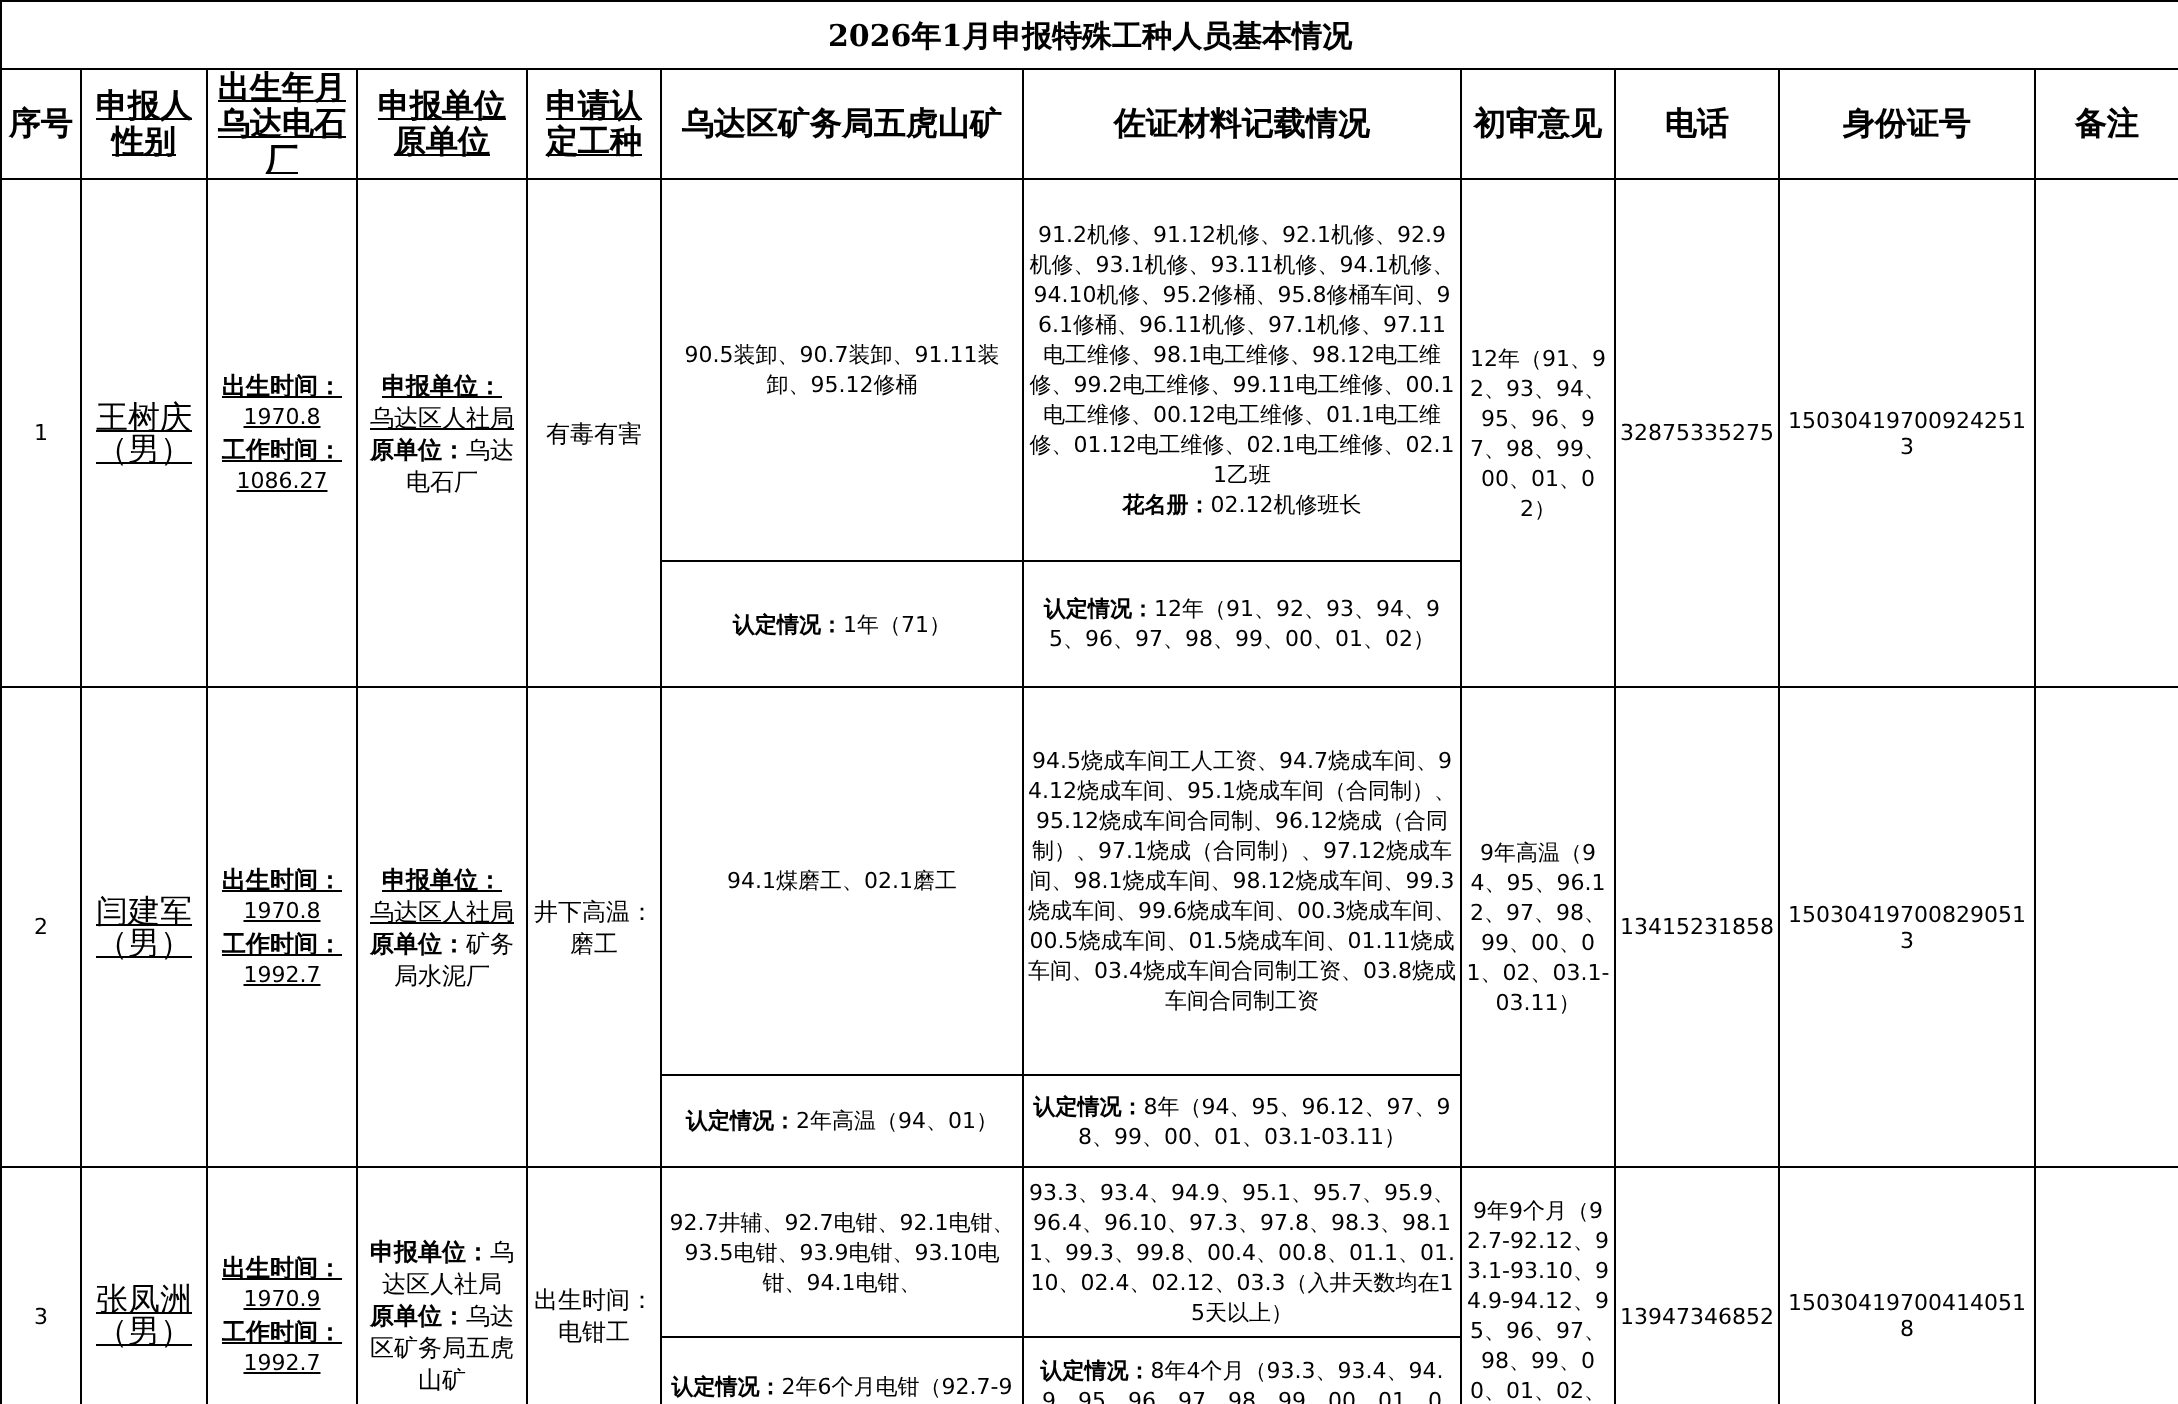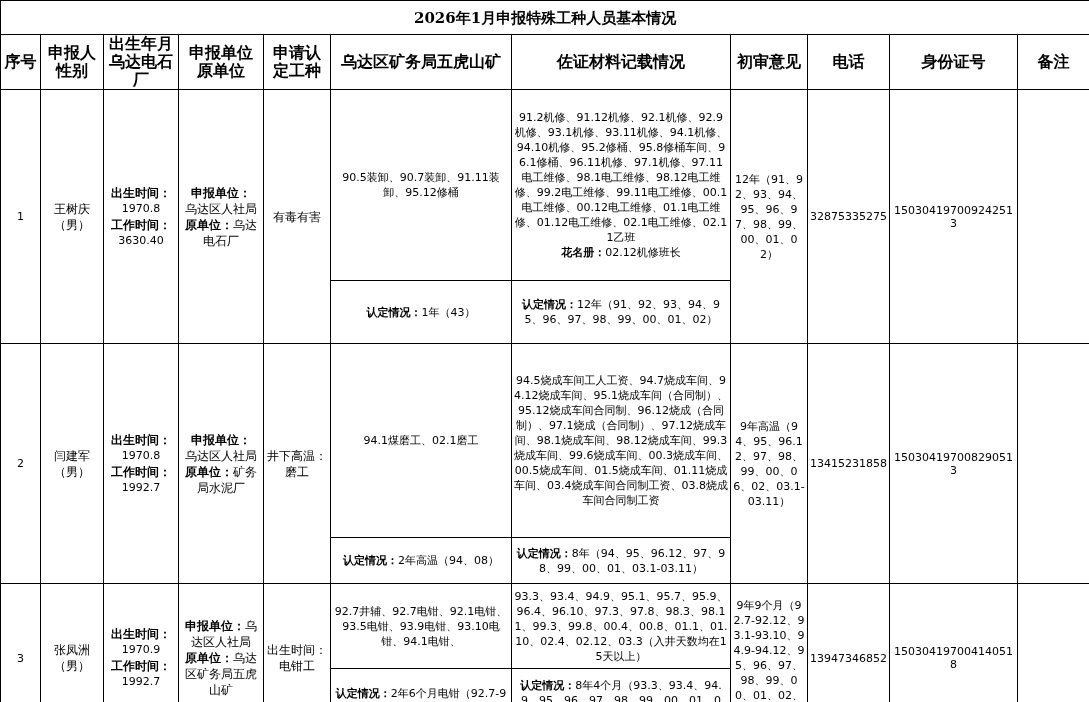--- a/index.html
+++ b/index.html
@@ -4,23 +4,23 @@
 <style>
   html, body { margin:0; padding:0; background:#ffffff; }
   body { width:1089px; height:702px; overflow:hidden; font-family:"DejaVu Sans", sans-serif; color:#000; }
   table.sheet { border-collapse:collapse; table-layout:fixed; width:1089px; position:absolute; left:0; top:0; }
   table.sheet td { border:1px solid #000; padding:0 2px; text-align:center; vertical-align:middle; overflow:hidden; word-break:break-all; }
   .title { font-family:"DejaVu Serif", serif; font-weight:bold; font-size:15px; height:18px; line-height:18px; padding:0; }
   .hdr { font-weight:bold; font-size:16px; line-height:18px; height:37px; }
   .small { font-size:11px; line-height:15px; }
   .mid { font-size:12px; line-height:16px; }
   .b { font-weight:bold; }
-  .name { font-size:12px; line-height:16px; }
+  .name { font-size:16px; line-height:16px; }
   .num { font-size:11px; }
-  .blk { display:block; }
+  .blk { display:block;text-decoration:underline; }
 </style>
 </head>
 <body>
 
 <table class="sheet">
   <colgroup>
     <col style="width:40px">
       <col style="width:63px">
       <col style="width:75px">
       <col style="width:85px">
@@ -67,41 +67,41 @@
   <tr style="height:191px">
     <td rowspan="2" class="num">1</td>
     <td rowspan="2" class="name">
       <span class="blk">王树庆</span>
       <span class="blk">（男）</span>
     </td>
     <td rowspan="2" class="mid">
       <span class="blk b">出生时间：</span>
       <span class="blk num">1970.8</span>
       <span class="blk b">工作时间：</span>
-      <span class="blk num">3630.40</span>
+      <span class="blk num">1086.27</span>
     </td>
     <td rowspan="2" class="mid">
       <span class="blk b">申报单位：</span>
       <span class="blk">乌达区人社局</span>
       <span class="b">原单位：</span><span>乌达电石厂</span>
     </td>
     <td rowspan="2" class="mid">有毒有害</td>
     <td class="small">90.5装卸、90.7装卸、91.11装卸、95.12修桶</td>
     <td class="small">
       <span>91.2机修、91.12机修、92.1机修、92.9机修、93.1机修、93.11机修、94.1机修、94.10机修、95.2修桶、95.8修桶车间、96.1修桶、96.11机修、97.1机修、97.11电工维修、98.1电工维修、98.12电工维修、99.2电工维修、99.11电工维修、00.1电工维修、00.12电工维修、01.1电工维修、01.12电工维修、02.1电工维修、02.11乙班</span><br>
       <span class="b">花名册：</span><span>02.12机修班长</span>
     </td>
     <td rowspan="2" class="small" style="padding:0 1px">12年（91、92、93、94、95、96、97、98、99、00、01、02）</td>
     <td rowspan="2" class="num">32875335275</td>
     <td rowspan="2" class="num">150304197009242513</td>
     <td rowspan="2"></td>
   </tr>
   <tr style="height:63px">
     <td class="small">
-      <span class="b">认定情况：</span><span>1年（43）</span>
+      <span class="b">认定情况：</span><span>1年（71）</span>
     </td>
     <td class="small">
       <span class="b">认定情况：</span><span>12年（91、92、93、94、95、96、97、98、99、00、01、02）</span>
     </td>
   </tr>
 
   <tr style="height:194px">
     <td rowspan="2" class="num">2</td>
     <td rowspan="2" class="name">
       <span class="blk">闫建军</span>
@@ -114,28 +114,28 @@
       <span class="blk num">1992.7</span>
     </td>
     <td rowspan="2" class="mid">
       <span class="blk b">申报单位：</span>
       <span class="blk">乌达区人社局</span>
       <span class="b">原单位：</span><span>矿务局水泥厂</span>
     </td>
     <td rowspan="2" class="mid">井下高温：磨工</td>
     <td class="small">94.1煤磨工、02.1磨工</td>
     <td class="small">94.5烧成车间工人工资、94.7烧成车间、94.12烧成车间、95.1烧成车间（合同制）、95.12烧成车间合同制、96.12烧成（合同制）、97.1烧成（合同制）、97.12烧成车间、98.1烧成车间、98.12烧成车间、99.3烧成车间、99.6烧成车间、00.3烧成车间、00.5烧成车间、01.5烧成车间、01.11烧成车间、03.4烧成车间合同制工资、03.8烧成车间合同制工资</td>
-    <td rowspan="2" class="small" style="padding:0 1px">9年高温（94、95、96.12、97、98、99、00、06、02、03.1-03.11）</td>
+    <td rowspan="2" class="small" style="padding:0 1px">9年高温（94、95、96.12、97、98、99、00、01、02、03.1-03.11）</td>
     <td rowspan="2" class="num">13415231858</td>
     <td rowspan="2" class="num">150304197008290513</td>
     <td rowspan="2"></td>
   </tr>
   <tr style="height:46px">
     <td class="small">
-      <span class="b">认定情况：</span><span>2年高温（94、08）</span>
+      <span class="b">认定情况：</span><span>2年高温（94、01）</span>
     </td>
     <td class="small">
       <span class="b">认定情况：</span><span>8年（94、95、96.12、97、98、99、00、01、03.1-03.11）</span>
     </td>
   </tr>
 
   <tr style="height:85px">
     <td rowspan="2" class="num">3</td>
     <td rowspan="2" class="name">
       <span class="blk">张凤洲</span>

